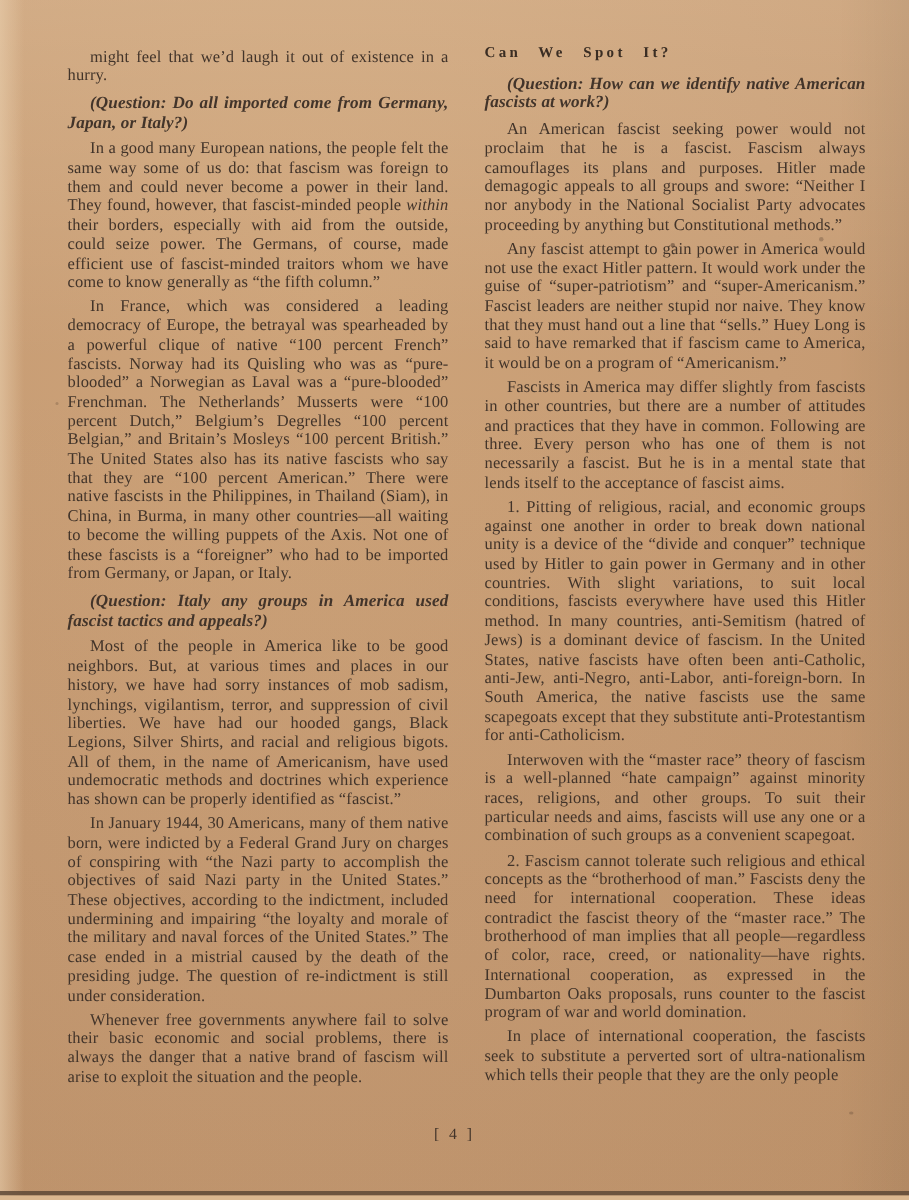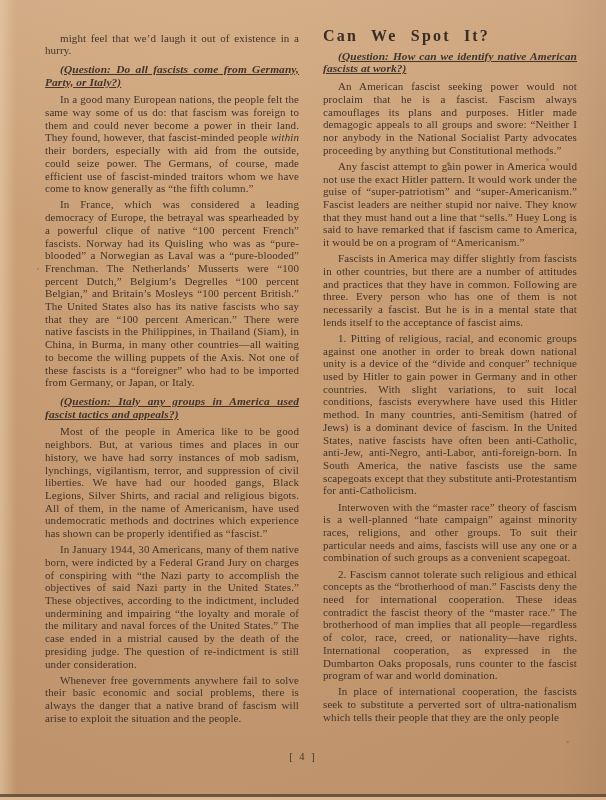--- a/index.html
+++ b/index.html
@@ -33,25 +33,24 @@
     text-align: justify;
     letter-spacing: 0.1px;
   }
   .col p { text-indent: 15px; margin-top: 3.5px; }
   .col p.question {
     font-weight: bold;
     font-style: italic;
     margin-top: 6px;
     margin-bottom: 5px;
     font-size: 11.4px;
-    text-decoration: underline;
   }
   .col-title {
     font-weight: bold;
-    font-size: 16px;
+    font-size: 10px;
     letter-spacing: 2.2px;
     word-spacing: 7px;
     margin: 2px 0 7px 0;
     text-align: left;
     color: #3a2d23;
   }
   .footer {
     position: absolute;
     left: 0; right: 0;
     top: 751px;
@@ -85,21 +84,21 @@
 </style>
 </head>
 <body>
 
 <div class="page">
 
   <div class="content">
 
     <div class="col">
         <p class="body">might feel that we’d laugh it out of existence in a hurry.</p>
-        <p class="question">(Question: Do all fascists come from Germany, Party, or Italy?)</p>
+        <p class="question">(Question: Do all imported come from Germany, Japan, or Italy?)</p>
         <p class="body">In a good many European nations, the people felt the same way some of us do: that fascism was foreign to them and could never become a power in their land. They found, however, that fascist-minded people <em>within</em> their borders, especially with aid from the outside, could seize power. The Germans, of course, made efficient use of fascist-minded traitors whom we have come to know generally as “the fifth column.”</p>
         <p class="body">In France, which was considered a leading democracy of Europe, the betrayal was spearheaded by a powerful clique of native “100 percent French” fascists. Norway had its Quisling who was as “pure-blooded” a Norwegian as Laval was a “pure-blooded” Frenchman. The Netherlands’ Musserts were “100 percent Dutch,” Belgium’s Degrelles “100 percent Belgian,” and Britain’s Mosleys “100 percent British.” The United States also has its native fascists who say that they are “100 percent American.” There were native fascists in the Philippines, in Thailand (Siam), in China, in Burma, in many other countries—all waiting to become the willing puppets of the Axis. Not one of these fascists is a “foreigner” who had to be imported from Germany, or Japan, or Italy.</p>
         <p class="question">(Question: Italy any groups in America used fascist tactics and appeals?)</p>
         <p class="body">Most of the people in America like to be good neighbors. But, at various times and places in our history, we have had sorry instances of mob sadism, lynchings, vigilantism, terror, and suppression of civil liberties. We have had our hooded gangs, Black Legions, Silver Shirts, and racial and religious bigots. All of them, in the name of Americanism, have used undemocratic methods and doctrines which experience has shown can be properly identified as “fascist.”</p>
         <p class="body">In January 1944, 30 Americans, many of them native born, were indicted by a Federal Grand Jury on charges of conspiring with “the Nazi party to accomplish the objectives of said Nazi party in the United States.” These objectives, according to the indictment, included undermining and impairing “the loyalty and morale of the military and naval forces of the United States.” The case ended in a mistrial caused by the death of the presiding judge. The question of re-indictment is still under consideration.</p>
         <p class="body">Whenever free governments anywhere fail to solve their basic economic and social problems, there is always the danger that a native brand of fascism will arise to exploit the situation and the people.</p>
       </div>
 
     <div class="col">
       <h2 class="col-title">Can We Spot It?</h2>

